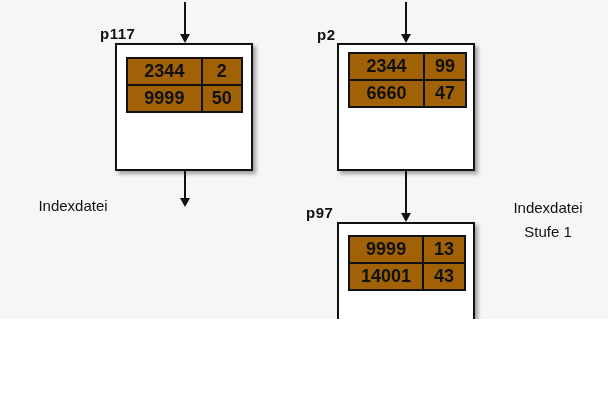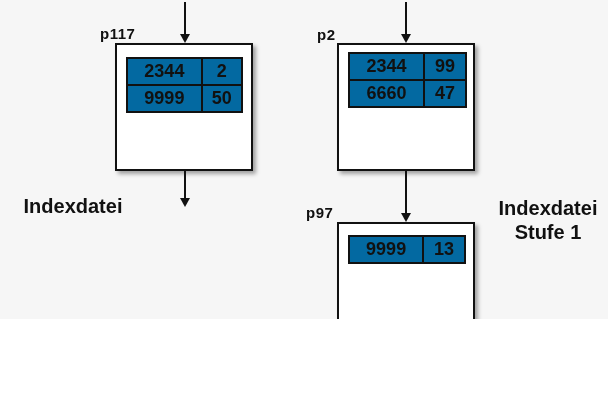--- a/index.html
+++ b/index.html
@@ -14,37 +14,37 @@
   .node-label {
     position:absolute; font-size:15px; font-weight:bold; letter-spacing:0.5px;
   }
   .node-box {
     position:absolute; background:#ffffff;
     border:2px solid #111;
     box-shadow:3px 3px 4px rgba(0,0,0,0.35);
   }
   table.itable {
     position:absolute; border-collapse:collapse; table-layout:fixed;
-    background:#0369a1;
+    background:#a16207;
   }
   table.itable td {
     border:2px solid #111; text-align:center; vertical-align:middle;
     font-size:18px; font-weight:bold; padding:0; height:27px;
   }
 
   .arrow-line { position:absolute; width:2px; background:#111; }
   .arrow-head {
     position:absolute; width:0; height:0;
     border-left:5px solid transparent; border-right:5px solid transparent;
     border-top:9px solid #111;
   }
 
   .caption {
     position:absolute; text-align:center;
-    font-size:20px; font-weight:bold; line-height:24px;
+    font-size:15px; font-weight:normal; line-height:24px;
   }
 
   
   #label-p117 { left:100px; top:25px; }
   #box-p117   { left:115px; top:43px; width:138px; height:128px; }
   #table-p117 { left:126px; top:57px; width:117px; }
   #table-p117 col.c1 { width:65%; } #table-p117 col.c2 { width:35%; }
 
   
   #label-p2 { left:317px; top:26px; }
@@ -117,20 +117,24 @@
   <table class="itable" id="table-p97">
     <colgroup>
         <col class="c1">
         <col class="c2">
       </colgroup>
     <tbody>
       <tr>
         <td>9999</td>
         <td>13</td>
       </tr>
+      <tr>
+        <td>14001</td>
+        <td>43</td>
+      </tr>
     </tbody>
   </table>
 
   <div class="arrow-line" id="a1-line"></div>
   <div class="arrow-head" id="a1-head"></div>
 
   <div class="arrow-line" id="a2-line"></div>
   <div class="arrow-head" id="a2-head"></div>
 
   <div class="arrow-line" id="a3-line"></div>

